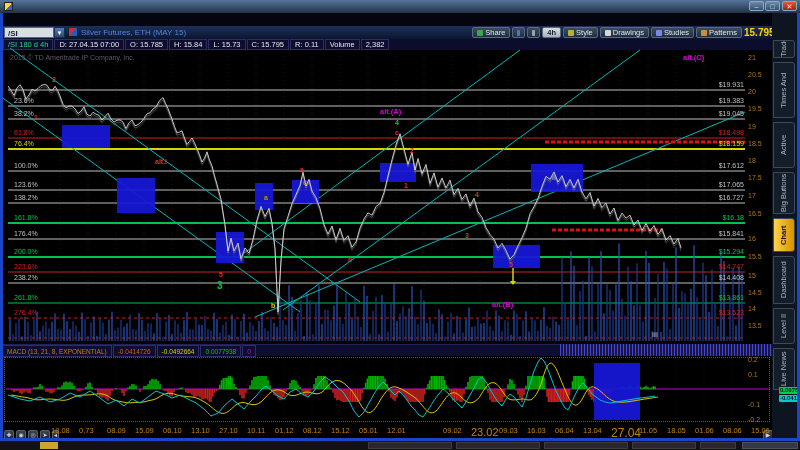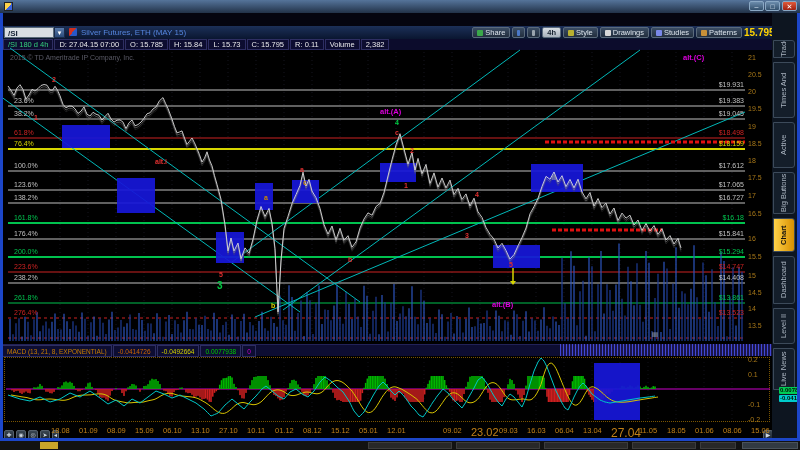--- a/index.html
+++ b/index.html
@@ -898,21 +898,21 @@
 
   <div class="timeaxis" id="timeaxis">
     <span class="navbtn" style="left:4px">✚</span>
     <span class="navbtn" style="left:16px">◉</span>
     <span class="navbtn" style="left:28px">◎</span>
     <span class="navbtn" style="left:40px">➤</span>
     <span class="navbtn" style="left:52px;width:7px">◂</span>
     <span class="navbtn" style="left:763px">▶</span>
     <span class="navbtn" style="left:776px;width:14px">◀▶</span>
   <span class="lbl" style="left: 51px; top: 5px; color: rgb(192, 128, 24); font-size: 7.5px;">18.08</span>
-      <span class="lbl" style="left: 79px; top: 5px; color: rgb(192, 128, 24); font-size: 7.5px;">01.09</span>
+      <span class="lbl" style="left: 79px; top: 5px; color: rgb(192, 128, 24); font-size: 7.5px;">0.73</span>
       <span class="lbl" style="left: 107px; top: 5px; color: rgb(192, 128, 24); font-size: 7.5px;">08.09</span>
       <span class="lbl" style="left: 135px; top: 5px; color: rgb(192, 128, 24); font-size: 7.5px;">15.09</span>
       <span class="lbl" style="left: 163px; top: 5px; color: rgb(192, 128, 24); font-size: 7.5px;">06.10</span>
       <span class="lbl" style="left: 191px; top: 5px; color: rgb(192, 128, 24); font-size: 7.5px;">13.10</span>
       <span class="lbl" style="left: 219px; top: 5px; color: rgb(192, 128, 24); font-size: 7.5px;">27.10</span>
       <span class="lbl" style="left: 247px; top: 5px; color: rgb(192, 128, 24); font-size: 7.5px;">10.11</span>
       <span class="lbl" style="left: 275px; top: 5px; color: rgb(192, 128, 24); font-size: 7.5px;">01.12</span>
       <span class="lbl" style="left: 303px; top: 5px; color: rgb(192, 128, 24); font-size: 7.5px;">08.12</span>
       <span class="lbl" style="left: 331px; top: 5px; color: rgb(192, 128, 24); font-size: 7.5px;">15.12</span>
       <span class="lbl" style="left: 359px; top: 5px; color: rgb(192, 128, 24); font-size: 7.5px;">05.01</span>

